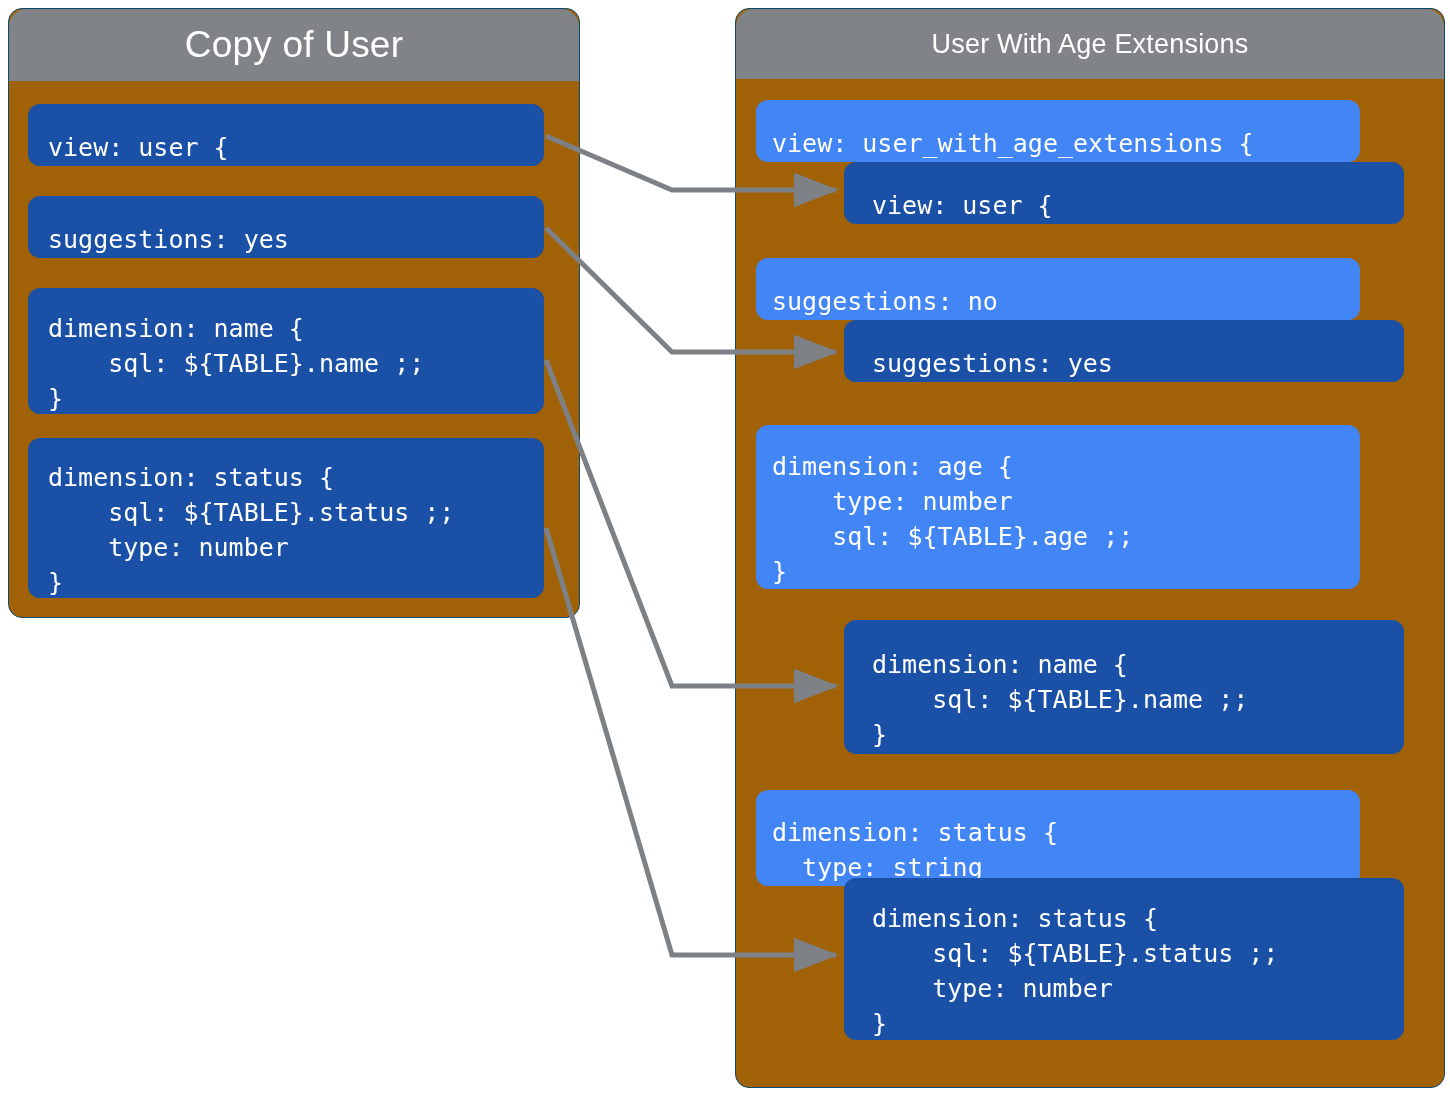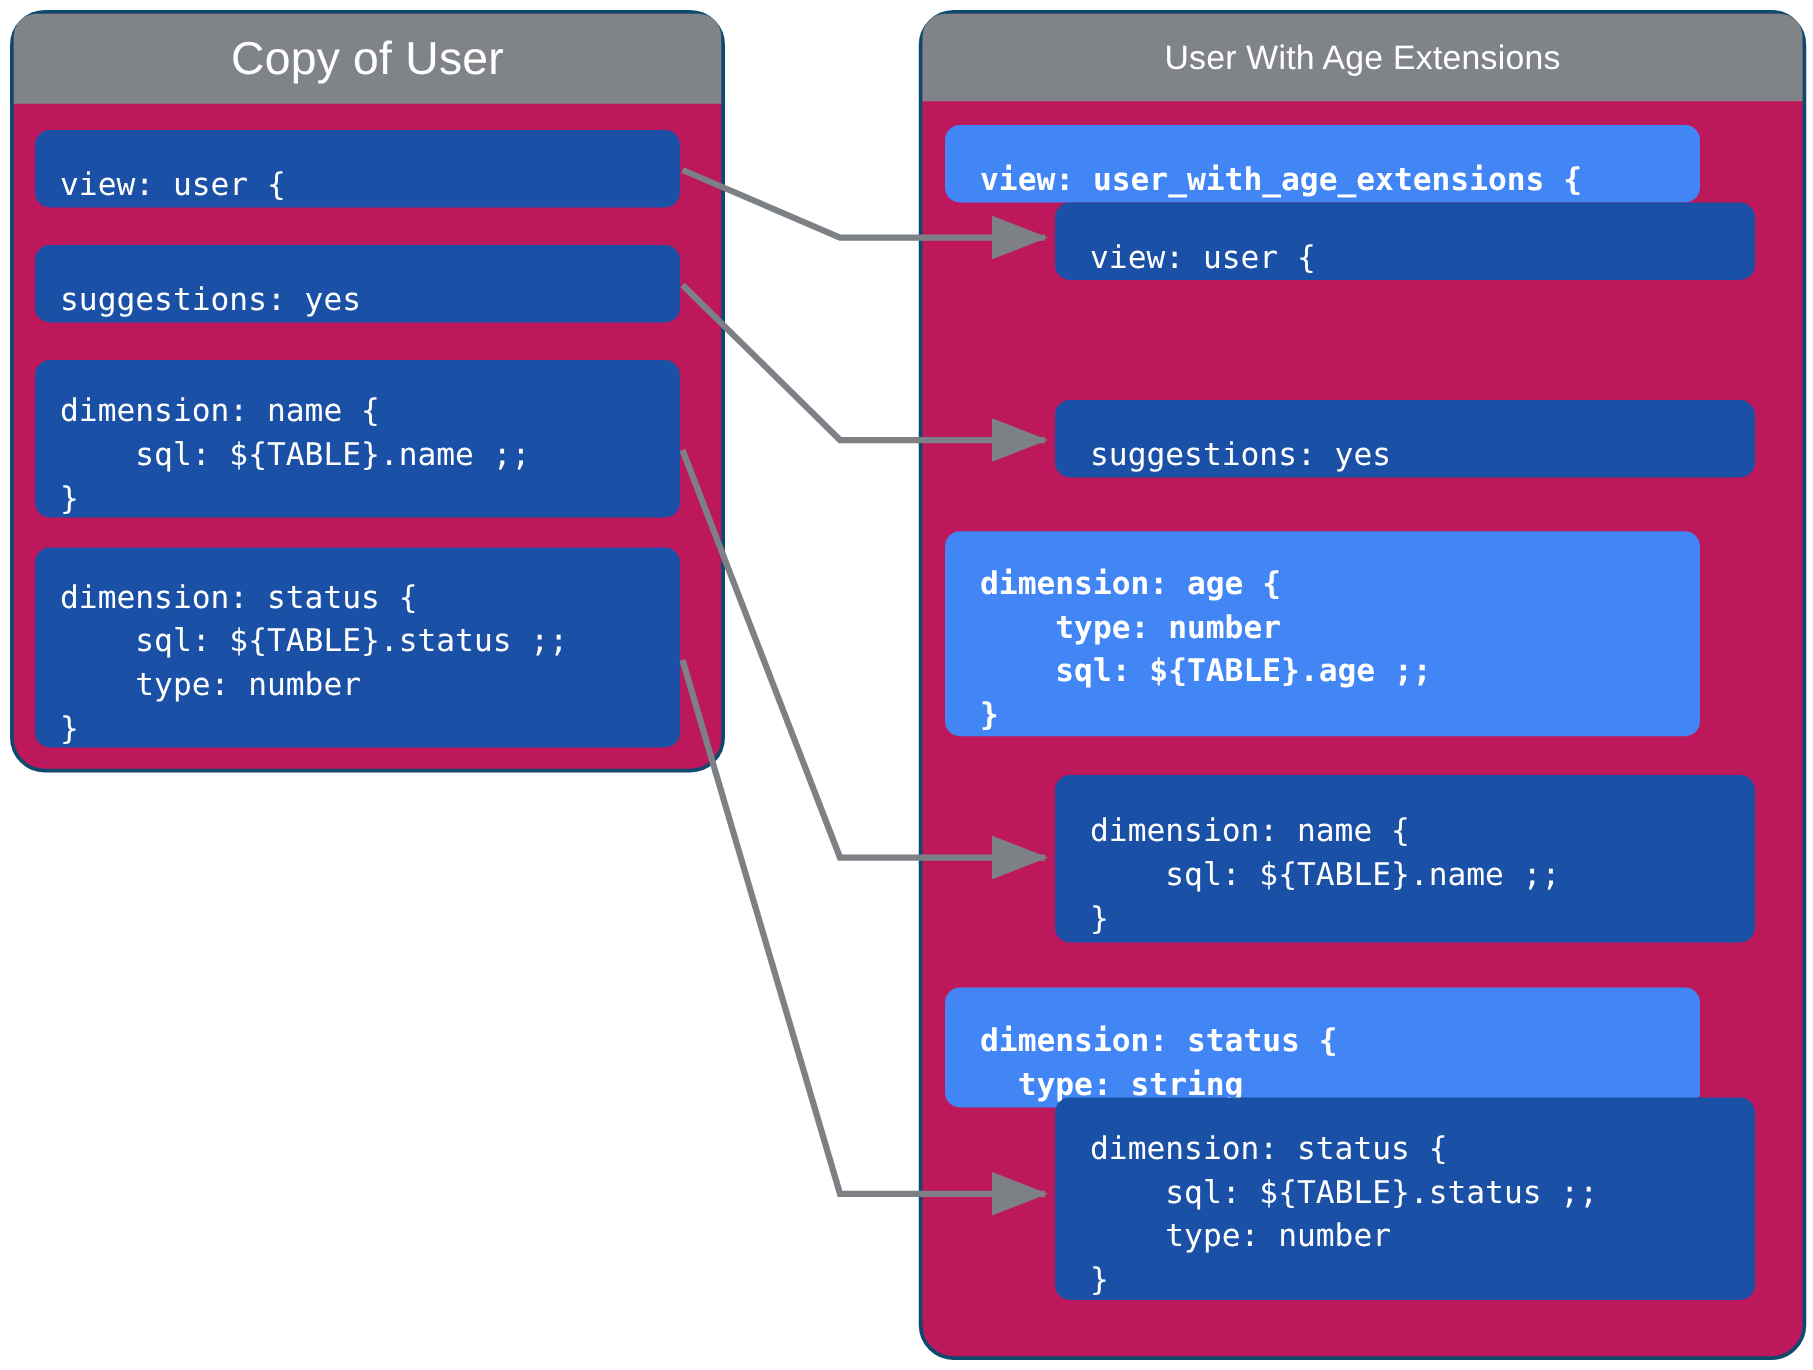--- a/index.html
+++ b/index.html
@@ -13,23 +13,23 @@
     height: 1096px;
     background: #ffffff;
     overflow: hidden;
     font-family: "Liberation Sans", sans-serif;
   }
 
   
   .panel {
     position: absolute;
     box-sizing: border-box;
-    border: 3px solid #0c4a6e;
-    border-radius: 28px;
-    background: #be185d;
+    border: 1px solid #0c4a6e;
+    border-radius: 14px;
+    background: #a16207;
   }
   .panel-header {
     position: absolute;
     left: 0;
     top: 0;
     right: 0;
     background: #808388;
     border-radius: 18px 18px 0 0;
     display: flex;
     align-items: center;
@@ -76,21 +76,21 @@
     width: 100%;
     margin-top: 24px;
   }
   .dark  { background: #1a50a5; }
   .light { background: #4285f4; }
 
   
   .lb { left: 28px; width: 516px; padding: 0 0 0 20px; }
 
   
-  .rl { left: 756px; width: 604px; padding: 0 0 0 28px; font-weight: bold; }
+  .rl { left: 756px; width: 604px; padding: 0 0 0 16px; }
   
   .rd { left: 844px; width: 560px; padding: 0 0 0 28px; }
 
   
   #connectors {
     position: absolute;
     left: 0;
     top: 0;
     width: 1450px;
     height: 1096px;
@@ -132,20 +132,23 @@
   </div>
 
   <div class="block light rl" style="top:100px; height:62px;">
     <span class="code">view: user_with_age_extensions {</span>
   </div>
 
   <div class="block dark rd" style="top:162px; height:62px;">
     <span class="code">view: user {</span>
   </div>
 
+  <div class="block light rl" style="top:258px; height:62px;">
+    <span class="code">suggestions: no</span>
+  </div>
 
   <div class="block dark rd" style="top:320px; height:62px;">
     <span class="code">suggestions: yes</span>
   </div>
 
   <div class="block light rl" style="top:425px; height:164px;">
     <span class="code">dimension: age {
     type: number
     sql: ${TABLE}.age ;;
 }</span>

